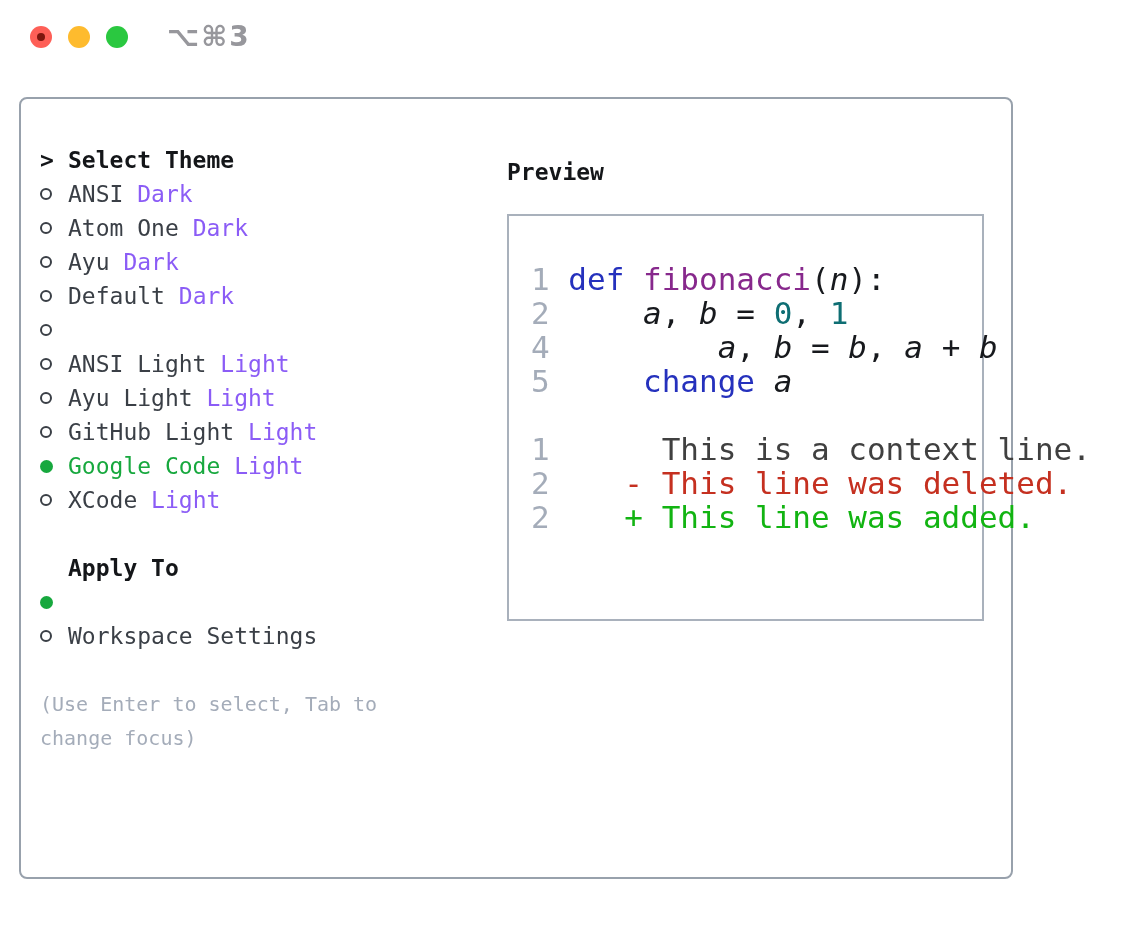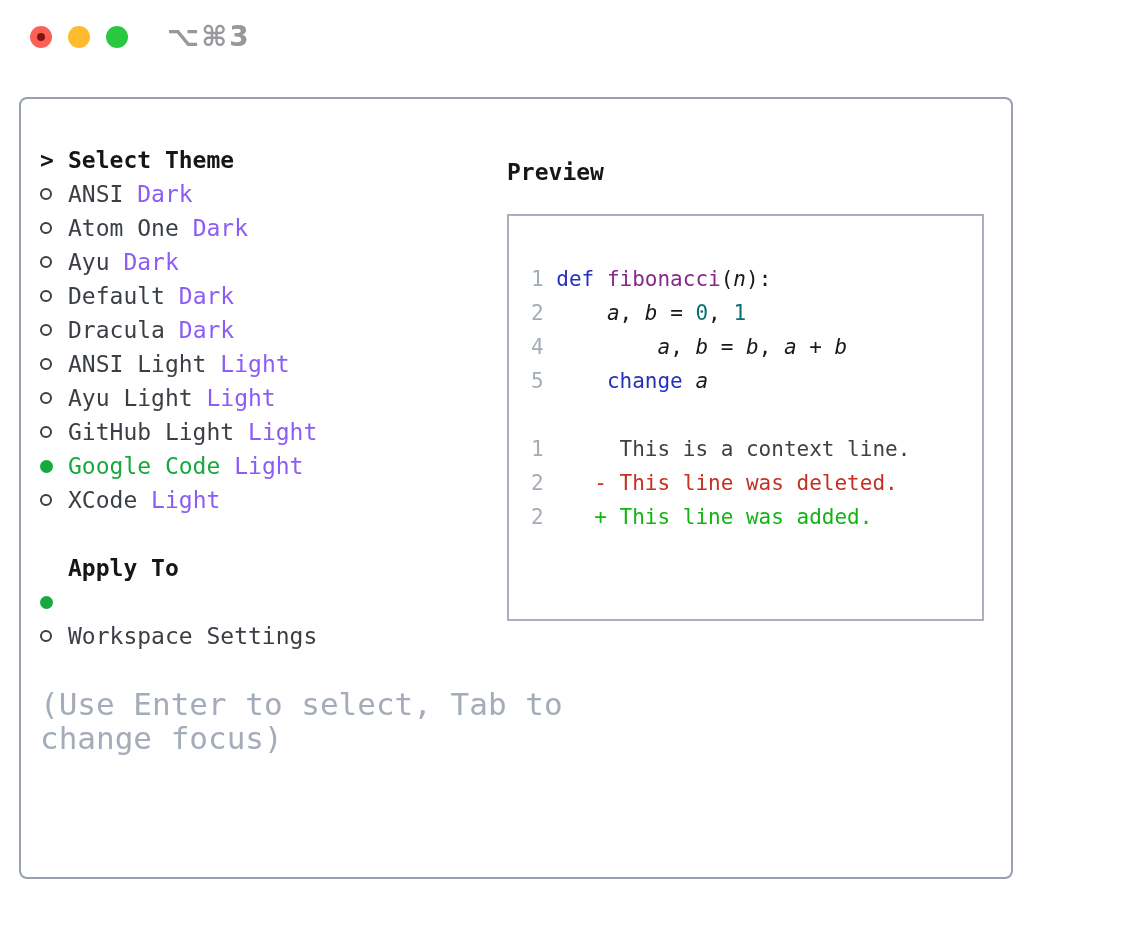--- a/index.html
+++ b/index.html
@@ -29,25 +29,25 @@
          white-space:pre; align-items:center; }
   .marker { width:28px; flex:none; display:flex; align-items:center; }
   .hdr-prefix { font-weight:bold; color:#141619; font-size:23px; }
   .hdr-label  { font-weight:bold; color:#141619; }
   .circle { width:12px; height:12px; border-radius:50%; border:2px solid #3a3f46; }
   .circle.sel { border:none; width:13px; height:13px; background:#17a83e; }
   .item-name { color:#3a3f46;text-align:center; }
   .item-name.sel { color:#17a83e; }
   .item-variant { color:#8b5cf6; }
   .gap { height:34px; }
-  .help { font-size:31px; line-height:34px; color:#a4acb9; white-space:pre; }
+  .help { font-size:20px; line-height:34px; color:#a4acb9; white-space:pre; }
   
   .preview-box { margin-top:25px; width:477px; height:407px;
                  border:2px solid #a9b1bc; background:#fff; padding:46px 0 0 22px; }
-  .pline { height:34px; line-height:34px; font-size:21px; white-space:pre; }
+  .pline { height:34px; line-height:34px; font-size:31px; white-space:pre; }
   .lnum { color:#a4acb9; }
   .tok-k { color:#2531bd; }
   .tok-f { color:#87288c; }
   .tok-n { color:#0e6e73; }
   .tok-v { color:#17191d; font-style:italic; }
   .tok-p { color:#17191d; }
   .diff-context { color:#404040; }
   .diff-deleted { color:#c53020; }
   .diff-added   { color:#12b412; }
 </style>
@@ -69,21 +69,21 @@
       <div class="row">
         <span class="marker"><span class="hdr-prefix">&gt;</span></span>
         <span class="hdr-label">Select Theme</span>
       </div>
 
       <div id="theme-list">
           <div class="row"><span class="marker"><span class="circle"></span></span><span><span class="item-name">ANSI</span> <span class="item-variant">Dark</span></span></div>
           <div class="row"><span class="marker"><span class="circle"></span></span><span><span class="item-name">Atom One</span> <span class="item-variant">Dark</span></span></div>
           <div class="row"><span class="marker"><span class="circle"></span></span><span><span class="item-name">Ayu</span> <span class="item-variant">Dark</span></span></div>
           <div class="row"><span class="marker"><span class="circle"></span></span><span><span class="item-name">Default</span> <span class="item-variant">Dark</span></span></div>
-          <div class="row"><span class="marker"><span class="circle"></span></span><span><span class="item-name">Dracula</span> <span class="item-variant">Dark</span></span></div>
+          <div class="row"><span class="marker"><span class="circle"></span></span></div>
           <div class="row"><span class="marker"><span class="circle"></span></span><span><span class="item-name">ANSI Light</span> <span class="item-variant">Light</span></span></div>
           <div class="row"><span class="marker"><span class="circle"></span></span><span><span class="item-name">Ayu Light</span> <span class="item-variant">Light</span></span></div>
           <div class="row"><span class="marker"><span class="circle"></span></span><span><span class="item-name">GitHub Light</span> <span class="item-variant">Light</span></span></div>
           <div class="row"><span class="marker"><span class="circle sel"></span></span><span><span class="item-name sel">Google Code</span> <span class="item-variant">Light</span></span></div>
           <div class="row"><span class="marker"><span class="circle"></span></span><span><span class="item-name">XCode</span> <span class="item-variant">Light</span></span></div>
         </div>
 
       <div class="gap"></div>
 
       <div class="row">

